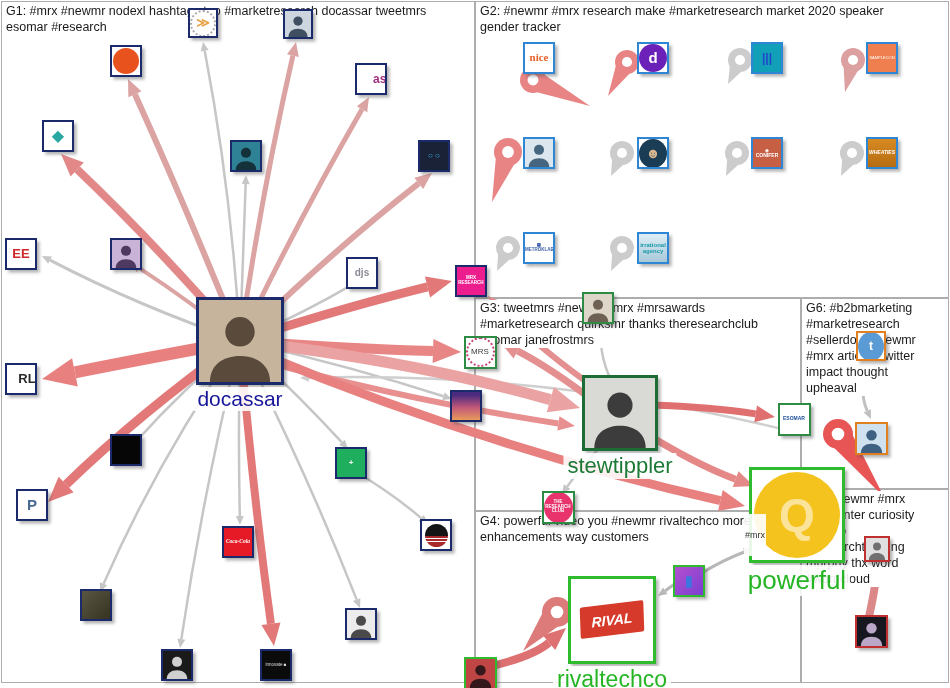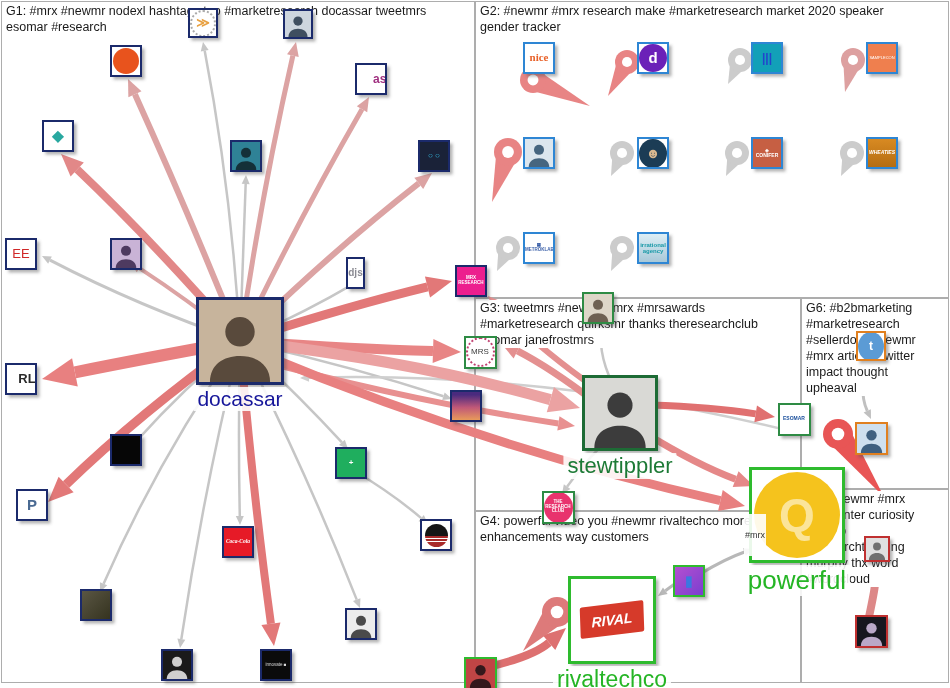--- a/index.html
+++ b/index.html
@@ -172,29 +172,29 @@
     <div class="node" title="dark-shirt-man" style="left: 230px; top: 140px; width: 32px; height: 32px; border: 2px solid rgb(27, 42, 107); background: rgb(47, 130, 150);">
       <svg viewBox="0 0 24 24" width="100%" height="100%">
     <circle cx="12" cy="9.3" r="4.3" fill="#143038"></circle>
     <path d="M3.2 24c0-5 3.9-7.6 8.8-7.6s8.8 2.6 8.8 7.6z" fill="#143038"></path>
       </svg>
     </div>
     <div class="node" title="three-logo" style="left: 418px; top: 140px; width: 32px; height: 32px; border: 2px solid rgb(27, 42, 107); background: rgb(26, 34, 56);">
       <span class="glyph" style="font-size: 8px; color: rgb(53, 192, 232); font-weight: bold;">○ ○</span>
     </div>
     <div class="node" title="ee-research" style="left: 5px; top: 238px; width: 32px; height: 32px; border: 2px solid rgb(27, 42, 107); background: rgb(255, 255, 255);">
-      <span class="glyph" style="font-size: 13px; color: rgb(208, 40, 40); font-weight: normal;">EE</span>
+      <span class="glyph" style="font-size: 13px; color: rgb(208, 40, 40); font-weight: bold;">EE</span>
     </div>
     <div class="node" title="woman-g1" style="left: 110px; top: 238px; width: 32px; height: 32px; border: 2px solid rgb(27, 42, 107); background: rgb(201, 179, 214);">
       <svg viewBox="0 0 24 24" width="100%" height="100%">
     <circle cx="12" cy="9.3" r="4.3" fill="#4e3a60"></circle>
     <path d="M3.2 24c0-5 3.9-7.6 8.8-7.6s8.8 2.6 8.8 7.6z" fill="#4e3a60"></path>
       </svg>
     </div>
-    <div class="node" title="djs" style="left: 346px; top: 257px; width: 19px; height: 32px; border: 2px solid rgb(27, 42, 107); background: rgb(255, 255, 255);">
+    <div class="node" title="djs" style="left: 346px; top: 257px; width: 32px; height: 32px; border: 2px solid rgb(27, 42, 107); background: rgb(255, 255, 255);">
       <span class="glyph" style="font-size: 10px; color: rgb(138, 138, 146); font-weight: bold;">djs</span>
     </div>
     <div class="node" title="pink-mrx" style="left: 455px; top: 265px; width: 32px; height: 32px; border: 2px solid rgb(27, 42, 107); background: rgb(236, 30, 142);">
       <span class="glyph" style="font-size: 4.5px; color: rgb(255, 255, 255); font-weight: bold;">MRX
 RESEARCH</span>
     </div>
     <div class="node" title="rl" style="left: 5px; top: 363px; width: 32px; height: 32px; border: 2px solid rgb(27, 42, 107); background: rgb(255, 255, 255);">
       <span class="glyph" style="font-size: 13px; color: rgb(42, 42, 42); font-weight: bold; padding-left: 12px;">RL</span>
     </div>
     <div class="node" title="docassar" style="left: 196px; top: 297px; width: 88px; height: 88px; border: 3px solid rgb(27, 42, 107); background: rgb(199, 180, 156);">

